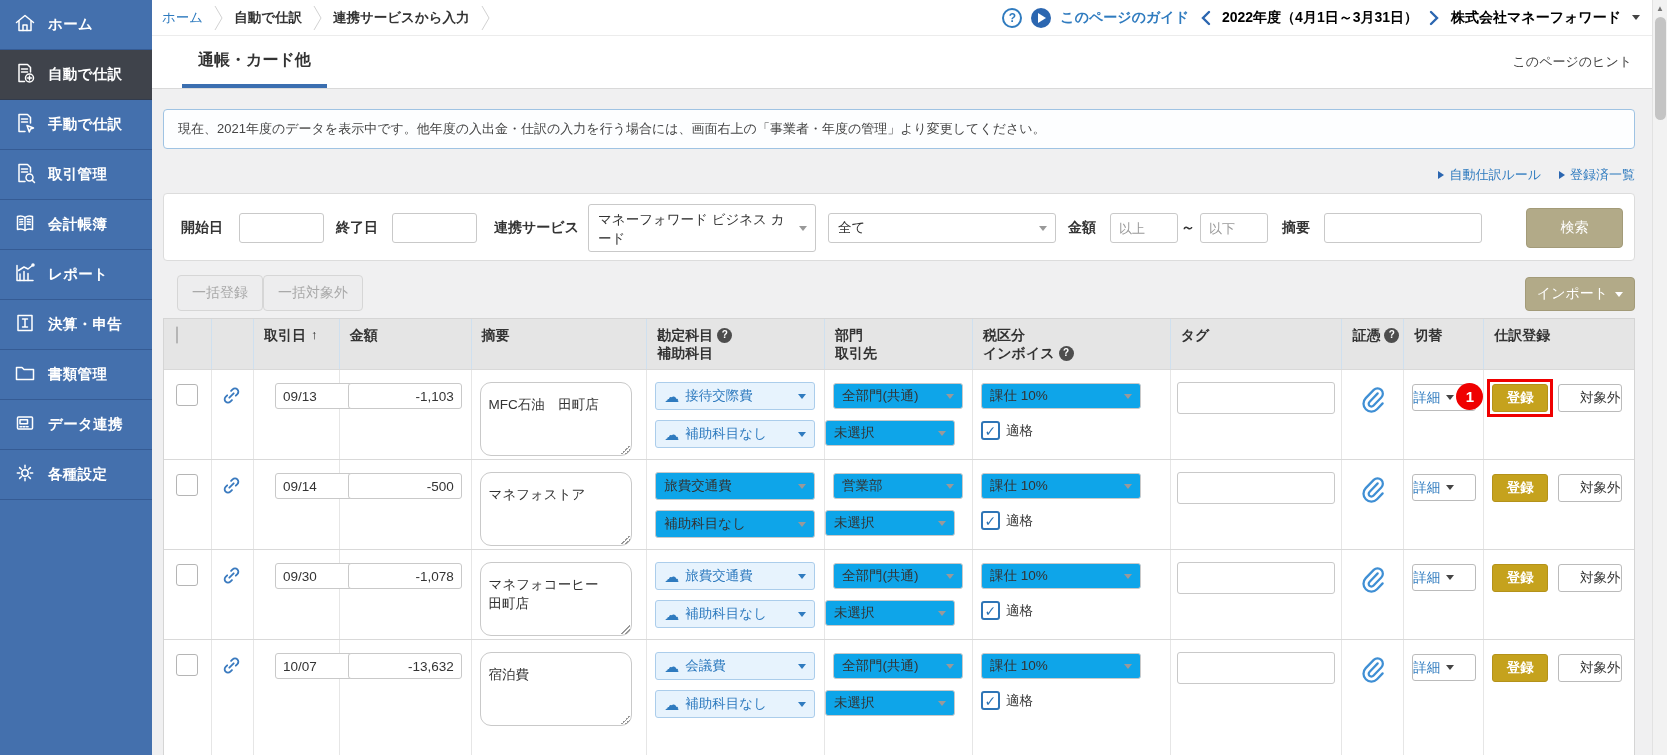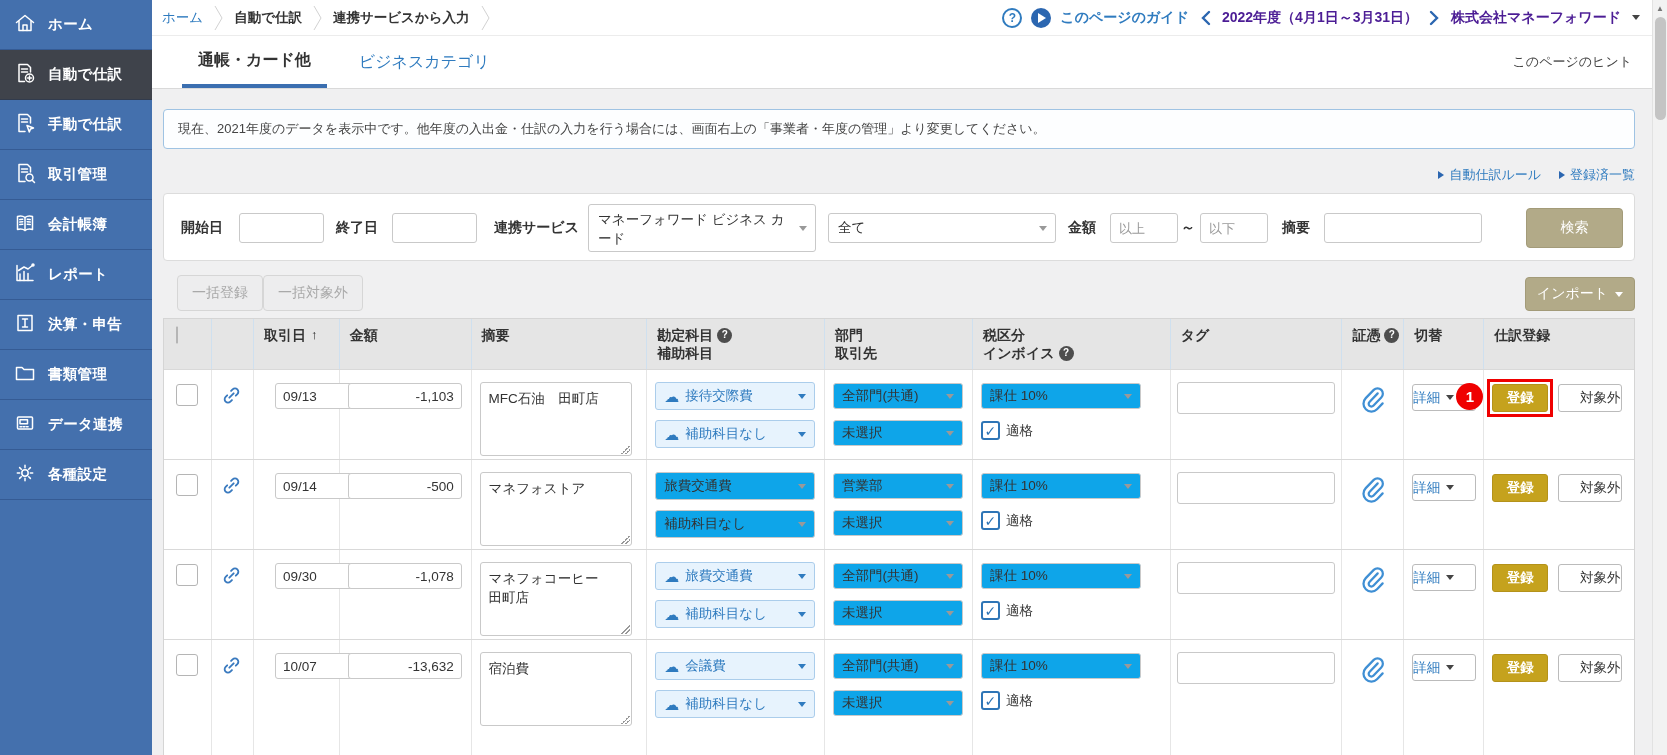--- a/index.html
+++ b/index.html
@@ -24,21 +24,21 @@
   .crumb.link { color:#2f7bbf; cursor:pointer; }
   .crumb.here { color:#333; font-weight:600; }
   .crumb-sep { margin:0 11px; display:flex; }
   .top-right { margin-left:auto; display:flex; align-items:center; gap:9px; }
   .help-circle { width:20px; height:20px; border:2px solid #2f7bbf; border-radius:50%; color:#2f7bbf;
                  font-size:12px; font-weight:bold; display:flex; align-items:center; justify-content:center; cursor:pointer; }
   .play-circle { width:20px; height:20px; background:#2b66b0; border-radius:50%; position:relative; cursor:pointer; }
   .play-circle::after { content:""; position:absolute; left:7px; top:5px; border-left:8px solid #fff;
                         border-top:5px solid transparent; border-bottom:5px solid transparent; }
   .guide-link { color:#2f7bbf; font-size:14px; font-weight:bold; cursor:pointer; }
-  .fy-text, .company-text { color:#4c1d95; font-size:14px; font-weight:bold; }
+  .fy-text, .company-text { color:#000000; font-size:14px; font-weight:bold; }
   .nav-chev { display:flex; cursor:pointer; margin:0 2px; }
   .company-caret { width:0; height:0; border-top:5px solid #444; border-left:4px solid transparent; border-right:4px solid transparent; margin-left:2px; }
 
   
   .tabbar { height:53px; background:#fff; border-bottom:1px solid #d9d9d9; display:flex; align-items:stretch; padding-left:30px; position:relative; }
   .tab { display:flex; align-items:center; font-size:16px; cursor:pointer; }
   .tab.active { color:#333; font-weight:bold; padding:0 16px; border-bottom:4px solid #3b6fb0; }
   .tab.inactive { color:#2f7bbf; margin-left:24px; padding:0 8px; }
   .page-hint { position:absolute; right:20px; bottom:17px; font-size:13px; color:#444; }
 
@@ -94,35 +94,35 @@
 
   .cbox { width:22px; height:22px; background:#fff; border:1px solid #b5b5b5; border-radius:3px; cursor:pointer; }
   .thead .cbox { margin:14px 0 0 12px; }
   .trow .cbox { position:absolute; left:12px; top:14px; }
 
   .row-input { position:absolute; border:1px solid #c9c9c9; border-radius:3px; font-size:13.5px; color:#333;
                padding:0 7px; height:26px; top:13px; background:#fff; font-family:inherit; }
   .in-date { left:21px; width:82px; }
   .in-amount { left:8px; width:114px; text-align:right; }
   .ta-wrap { position:absolute; left:8px; top:12px; width:152px; height:74px; }
-  .ta { width:152px; height:74px; border:1px solid #c9c9c9; border-radius:3px; resize:none; font-size:13.5px;
-        color:#333; padding:6px 8px; font-family:inherit; line-height:19px; }
+  .ta { width:152px; height:74px; border:1px solid #c9c9c9; border-radius:11px; resize:none; font-size:13.5px;
+        color:#333; padding:12px 8px; font-family:inherit; line-height:19px; }
   .grip { position:absolute; right:2px; bottom:2px; width:10px; height:10px;
           background:linear-gradient(135deg, transparent 0 55%, #999 55% 62%, transparent 62% 75%, #999 75% 82%, transparent 82%); }
 
   .sel { position:absolute; border:1px solid #c9c9c9; border-radius:3px; background:#0ea5e9; font-size:13.5px; color:#333;
          display:flex; align-items:center; padding:0 20px 0 8px; cursor:pointer; white-space:nowrap; overflow:hidden; }
   .sel .cloud { color:#2f7bbf; margin-right:6px; font-size:15px; line-height:1; display:none; }
   .sel.suggested { background:#e7f3fd; border-color:#abcdeb; color:#2f7bbf; }
   .sel.suggested .cloud { display:inline; }
   .sel.suggested .sel-caret { border-top-color:#2f7bbf; }
   .sel-account { left:8px; top:12px; width:160px; height:28px; }
   .sel-sub { left:8px; top:50px; width:160px; height:28px; }
   .sel-dept { left:8px; top:13px; width:130px; height:26px; }
-  .sel-partner { left:8px; top:50px; width:130px; height:26px; }
+  .sel-partner { left:0; top:50px; width:130px; height:26px; }
   .sel-tax { left:8px; top:13px; width:160px; height:26px; }
 
   .qualified { position:absolute; left:8px; top:51px; display:flex; align-items:center; gap:6px; cursor:pointer; }
   .qcheck { width:19px; height:19px; border:2px solid #2e75b6; border-radius:3px; background:#fff; color:#2e75b6;
             font-size:14px; font-weight:bold; display:flex; align-items:center; justify-content:center; line-height:1; }
   .qlabel { font-size:13.5px; color:#333; }
 
   .in-tag { left:6px; top:12px; width:158px; height:32px; position:absolute; border:1px solid #c9c9c9; border-radius:3px; background:#fff; font-family:inherit; font-size:13.5px; padding:0 7px; }
   .clip { position:absolute; left:16px; top:14px; cursor:pointer; }
   .linkicon { position:absolute; left:9px; top:15px; cursor:pointer; }
@@ -269,21 +269,20 @@
             <path d="M2 2l6 6-6 6" stroke="#2b66b0" stroke-width="2.4" fill="none" stroke-linecap="round"></path>
           </svg>
         </span>
       <span class="company-text">株式会社マネーフォワード</span>
       <span class="company-caret"></span>
     </div>
   </div>
 
   <div class="tabbar">
     <div class="tab active">通帳・カード他</div>
-    <div class="tab inactive">ビジネスカテゴリ</div>
     <div class="page-hint">このページのヒント</div>
   </div>
 
   <div class="content">
 
     <div class="notice">現在、2021年度のデータを表示中です。他年度の入出金・仕訳の入力を行う場合には、画面右上の「事業者・年度の管理」より変更してください。</div>
 
     <div class="quick-links">
       <span class="quick-link">
           <span class="tri"></span>

